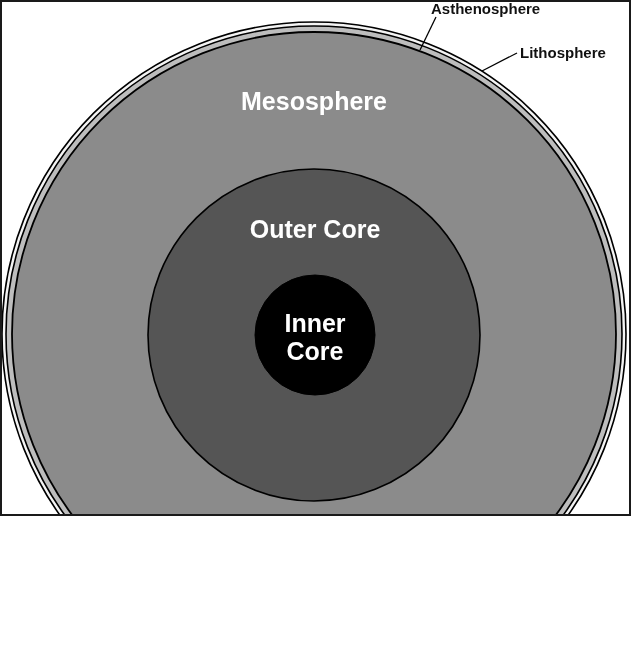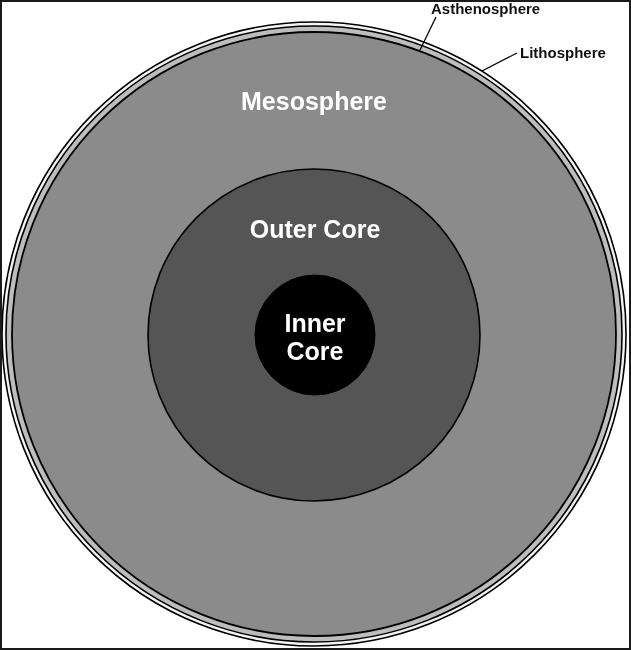--- a/index.html
+++ b/index.html
@@ -3,21 +3,21 @@
   <meta charset="utf-8">
   <style>
     html, body {
       margin: 0;
       padding: 0;
       background: #ffffff;
     }
     .canvas {
       position: relative;
       width: 631px;
-      height: 650px;
+      height: 516px;
       overflow: hidden;
       background: #ffffff;
       box-sizing: border-box;
       border: 2px solid #1a1a1a;
     }
     svg.diagram {
       position: absolute;
       left: -2px;
       top: -2px;
       width: 631px;

